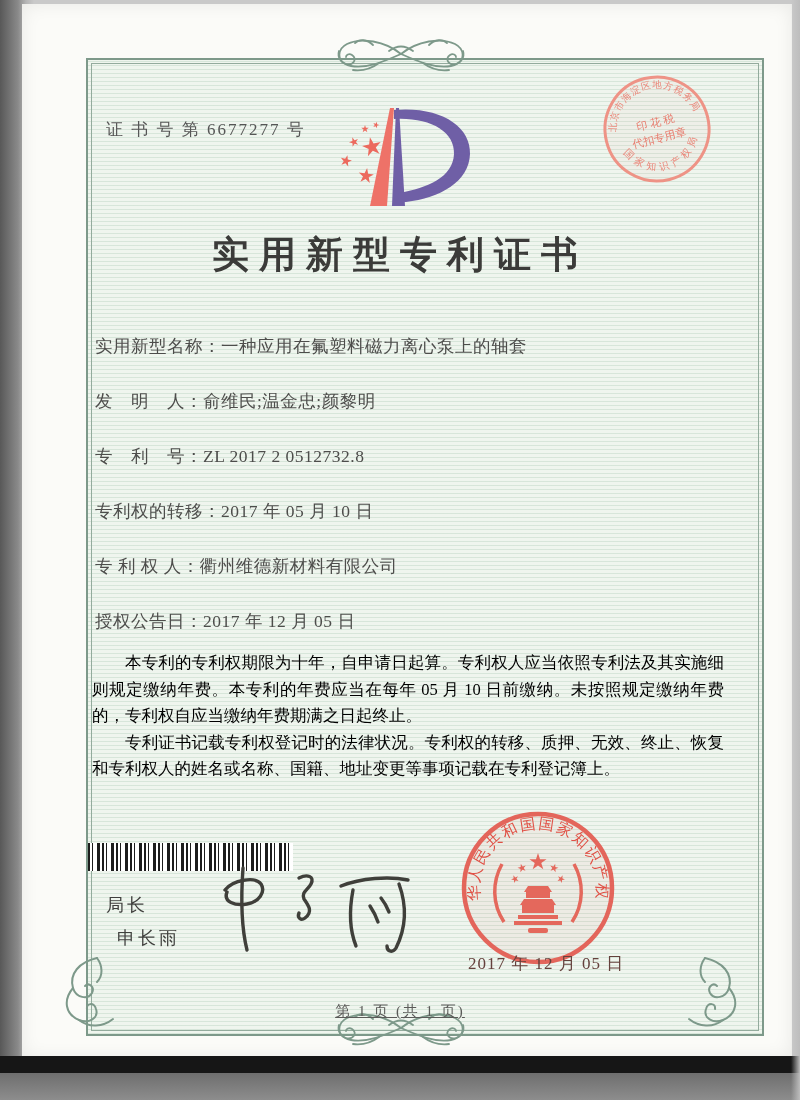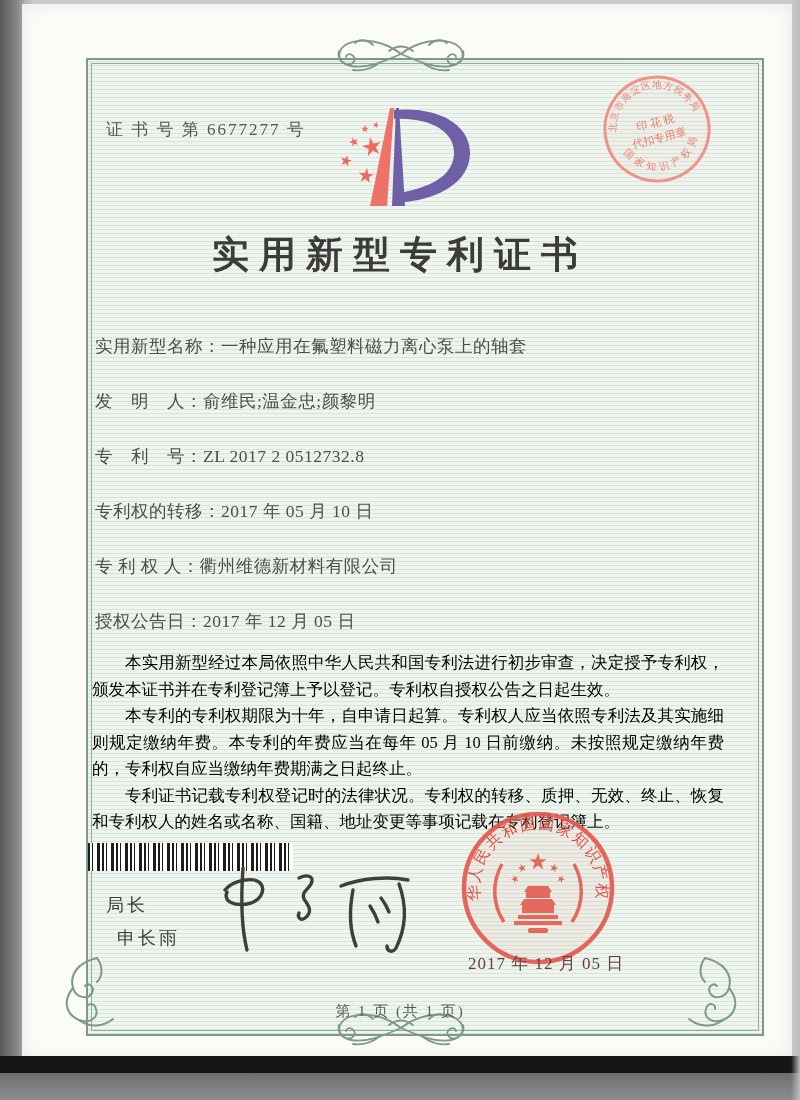--- a/index.html
+++ b/index.html
@@ -32,21 +32,21 @@
 7;line-height:26.5px;text-align:justify;}
   .paras p{margin:0;text-indent:2em;}
   .barcode{position:absolute;left:88px;top:843px;width:205px;height:28px;
     background:repeating-linear-gradient(90deg,#1c1c1c 0px,#1c1c1c 2px,#fff 2px,#fff 4px,#1c1c1c 4px,#1c1c1c 5px,#fff 5px,#fff 9px,#1c1c1c 9px,#1c1c1c 12px,#fff 12px,#fff 14px);}
   .signer-title{position:absolute;left:106px;top:893px;font-size:18px;color:#3f3f3d;letter-spacing:3px;font-family:"Liberation Sans","DejaVu Sans",sans-serif;}
   .signer-name{position:absolute;left:100px;top:926px;font-size:18px;color:#3f3f3d;letter-spacing:3px;font-family:"Liberation Sans","DejaVu Sans",sans-serif;margin-left:17px;}
   .sig{position:absolute;left:203px;top:856px;}
   .seal{position:absolute;left:458px;top:808px;}
   .seal-date{position:absolute;left:468px;top:952px;font-size:17px;color:#64413c;letter-spacing:1px;}
   .taxstamp{position:absolute;left:592px;top:64px;transform:rotate(-14deg);}
-  .footer{position:absolute;left:0;top:1002px;width:800px;text-align:center;font-size:15px;color:#5a5a58;letter-spacing:2px;}
+  .footer{position:absolute;left:0;top:1002px;width:800px;text-align:center;font-size:15px;color:#5a5a58;letter-spacing:2px;text-decoration:underline;}
   .logo{position:absolute;left:332px;top:104px;}
   svg text{font-family:"Liberation Serif","DejaVu Serif",serif;}
 </style>
 </head>
 <body>
 
 <svg width="0" height="0" style="position:absolute" aria-hidden="true">
   <defs>
     <path id="star5" d="M0,-10 L2.25,-3.09 L9.51,-3.09 L3.63,1.18 L5.88,8.09 L0,3.82 L-5.88,8.09 L-3.63,1.18 L-9.51,-3.09 L-2.25,-3.09 Z"></path>
     <g id="scrollOrn" fill="none" stroke="#7d998a" stroke-width="1.8" stroke-linecap="round">
@@ -147,21 +147,20 @@
     <span>专利权的转移：</span><span>2017 年 05 月 10 日</span>
   </div>
   <div class="field" style="top:554px">
     <span>专 利 权 人：</span><span>衢州维德新材料有限公司</span>
   </div>
   <div class="field" style="top:609px">
     <span>授权公告日：</span><span>2017 年 12 月 05 日</span>
   </div>
 
   <div class="paras">
-    <p>本实用新型经过本局依照中华人民共和国专利法进行初步审查，决定授予专利权，颁发本证书并在专利登记簿上予以登记。专利权自授权公告之日起生效。</p>
     <p>本专利的专利权期限为十年，自申请日起算。专利权人应当依照专利法及其实施细则规定缴纳年费。本专利的年费应当在每年 05 月 10 日前缴纳。未按照规定缴纳年费的，专利权自应当缴纳年费期满之日起终止。</p>
     <p>专利证书记载专利权登记时的法律状况。专利权的转移、质押、无效、终止、恢复和专利权人的姓名或名称、国籍、地址变更等事项记载在专利登记簿上。</p>
   </div>
 
   <div class="barcode"></div>
 
   <div class="signer-title">局长</div>
   <div class="signer-name">申长雨</div>
 
   <svg class="sig" width="215" height="105" viewBox="0 0 215 105">

